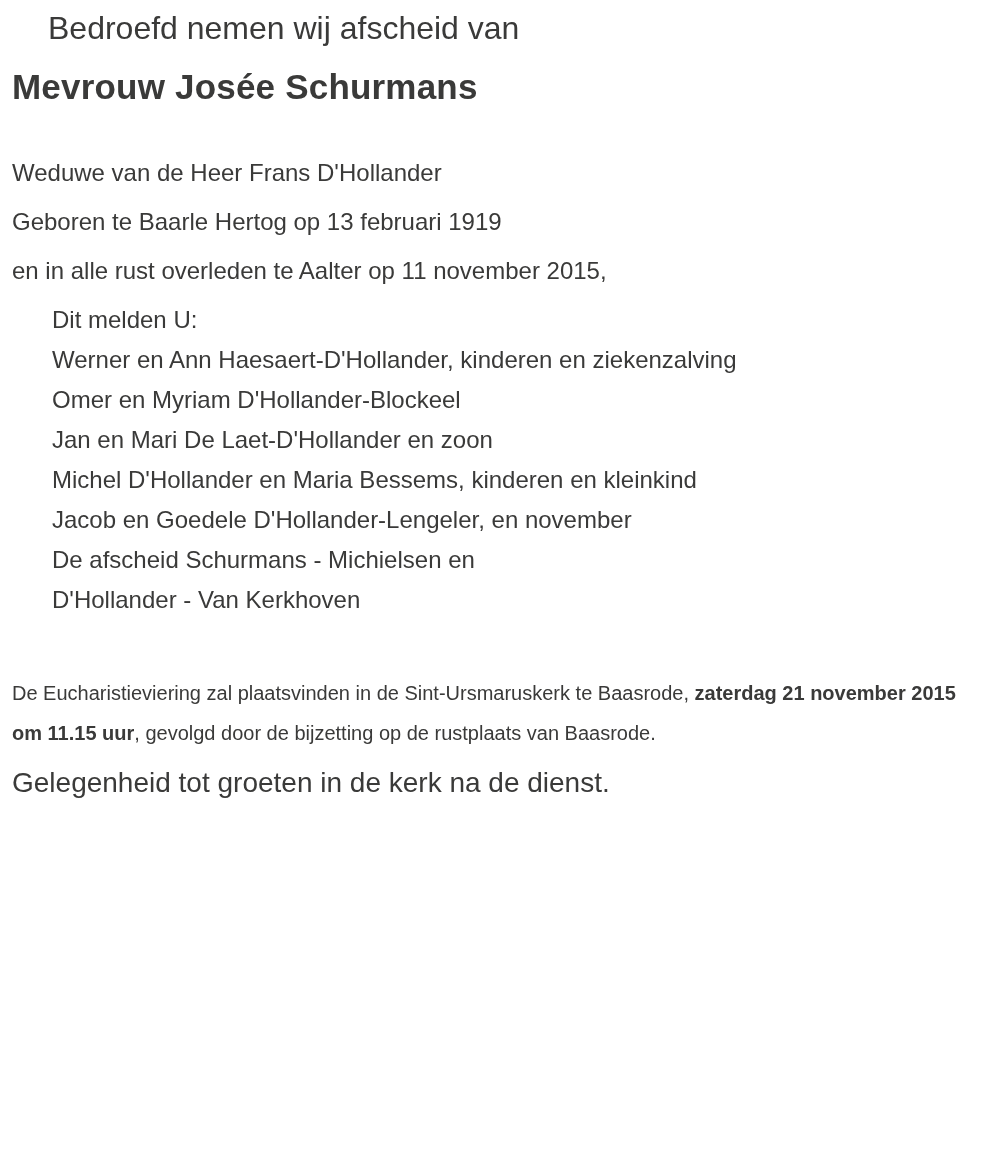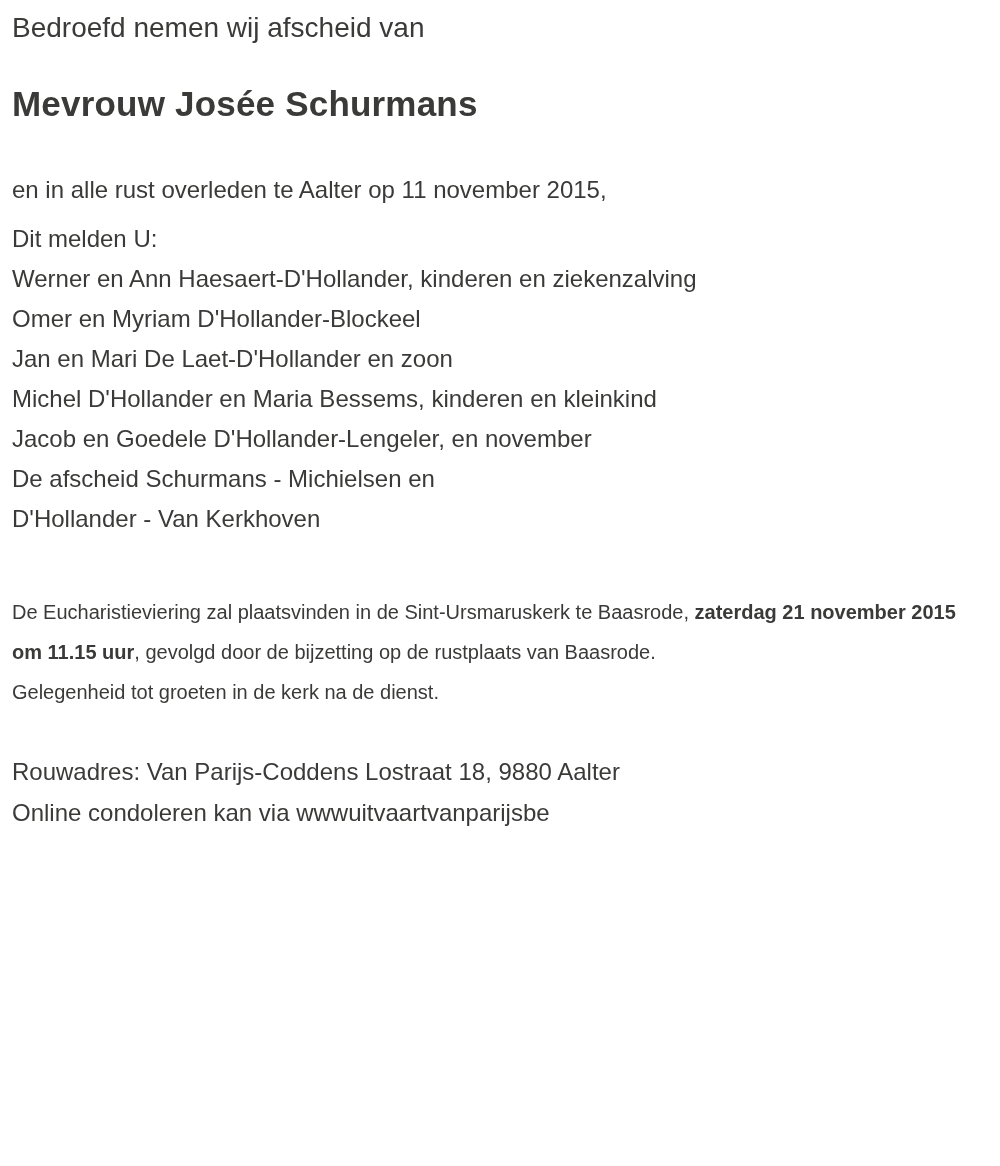--- a/index.html
+++ b/index.html
@@ -14,26 +14,27 @@
     font-family: "Liberation Sans", "DejaVu Sans", sans-serif;
     color: #3a3a39;
     overflow: hidden;
   }
 
   .page {
     padding: 8px 20px 0 12px;
   }
 
   .intro {
-    font-size: 28px;
+    font-size: 32px;
     line-height: 40px;
+    margin-left: 36px;
   }
 
   .title {
-    margin-top: 32px;
+    margin-top: 15px;
     font-size: 35px;
     line-height: 48px;
     font-weight: 700;
     letter-spacing: 0.2px;
   }
 
   .lede {
     margin-top: 42px;
   }
 
@@ -44,35 +45,37 @@
   }
 
   .family-block {
     margin-top: 2px;
     font-size: 24px;
     line-height: 40px;
   }
 
   .family-block div {
     white-space: pre;
+    margin-left: 40px;
   }
 
   .ceremony {
     margin-top: 53px;
     font-size: 20px;
     line-height: 40px;
     max-width: 950px;
   }
 
   .ceremony b {
     font-weight: 700;
   }
 
   .greeting {
-    font-size: 20px;
+    margin-top: 10px;
+    font-size: 28px;
     line-height: 40px;
   }
 
   .invitation {
     margin-top: 9px;
     font-size: 24px;
     line-height: 42px;
     max-width: 960px;
   }
 
@@ -85,37 +88,35 @@
 </head>
 <body>
 
 <div class="page">
 
   <p class="intro">Bedroefd nemen wij afscheid van</p>
 
   <h1 class="title">Mevrouw Josée Schurmans</h1>
 
   <div class="lede">
+    <p>Weduwe van de Heer Frans D'Hollander</p>
+    <p>Geboren te Baarle Hertog op 13 februari 1919</p>
     <p>en in alle rust overleden te Aalter op 11 november 2015,</p>
   </div>
 
   <div class="family-block">
     <div>Dit melden U:</div>
     <div>Werner en Ann Haesaert-D'Hollander, kinderen en ziekenzalving</div>
     <div>Omer en Myriam D'Hollander-Blockeel</div>
     <div>Jan en Mari De Laet-D'Hollander en zoon</div>
     <div>Michel D'Hollander en Maria Bessems, kinderen en kleinkind</div>
     <div>Jacob en Goedele D'Hollander-Lengeler, en november</div>
     <div>De afscheid Schurmans - Michielsen en</div>
     <div>D'Hollander - Van Kerkhoven</div>
   </div>
 
   <p class="ceremony"><span>De Eucharistieviering zal plaatsvinden in de Sint-Ursmaruskerk te Baasrode, </span><b>zaterdag 21 november 2015 om 11.15 uur</b><span>, gevolgd door de bijzetting op de rustplaats van Baasrode.</span></p>
 
   <p class="greeting">Gelegenheid tot groeten in de kerk na de dienst.</p>
 
 
-  <div class="contact">
-    <div>Rouwadres: Van Parijs-Coddens Lostraat 18, 9880 Aalter</div>
-    <div>Online condoleren kan via wwwuitvaartvanparijsbe</div>
-  </div>
 
 </div>
 
 </body></html>

